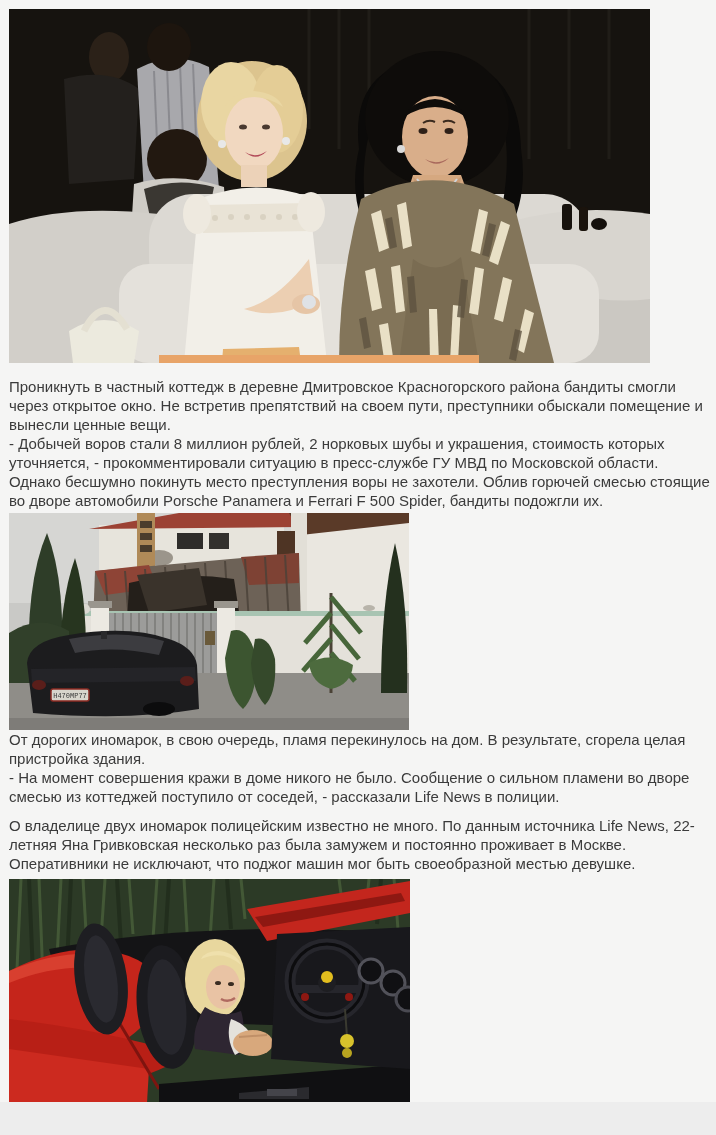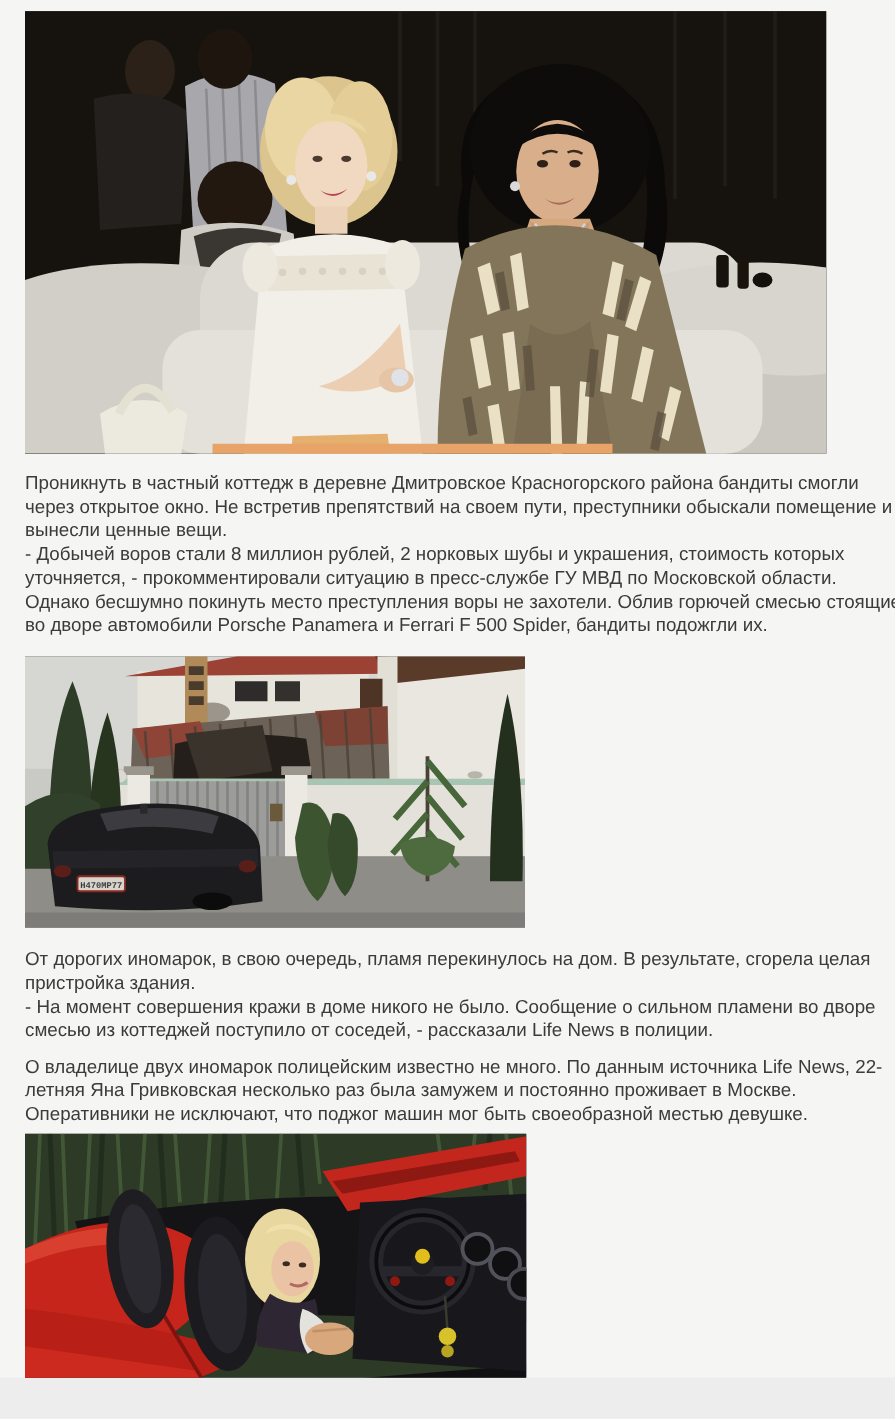--- a/index.html
+++ b/index.html
@@ -1,30 +1,30 @@
 <!DOCTYPE html>
 <html lang="ru"><head>
 <meta charset="utf-8">
 <style>
   html,body{margin:0;padding:0;}
   body{background:#ededed;}
   .page{
     width:716px;height:1102px;background:#f5f5f4;overflow:hidden;
-    box-sizing:border-box;padding-left:20px;position:relative;
+    box-sizing:border-box;padding-left:9px;position:relative;
     font-family:"Liberation Sans", sans-serif;
   }
   .photo{display:block;background:#000;}
   .photo svg{display:block;}
   #photo-party{margin-top:9px;width:641px;height:354px;}
-  #photo-house{margin-top:15px;width:400px;height:217px;font-weight:bold;}
+  #photo-house{margin-top:3px;width:400px;height:217px;}
   #photo-ferrari{margin-top:6px;width:401px;height:224px;}
   .textblock{width:702px;color:#3b3b3b;font-size:15px;line-height:19px;}
   .textblock p{margin:0;padding:0;}
   #block1{margin-top:14px;}
-  #block2{margin-top:16px;}
+  #block2{}
   #block3{margin-top:10px;}
 </style>
 </head>
 <body>
 
 <div class="page">
 
   <div class="photo" id="photo-party">
     <svg width="641" height="354" viewBox="0 0 641 354">
       <rect x="0" y="0" width="641" height="354" fill="#16130f"></rect>

